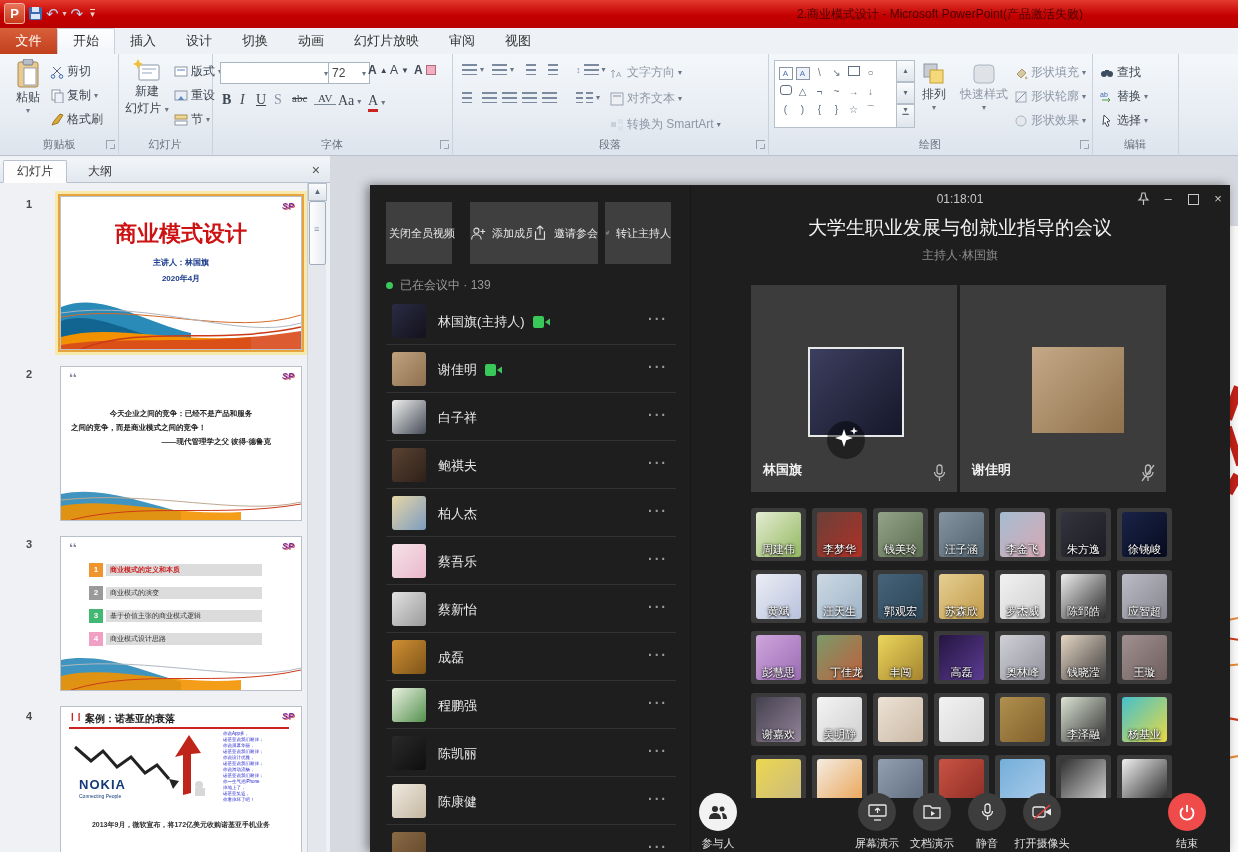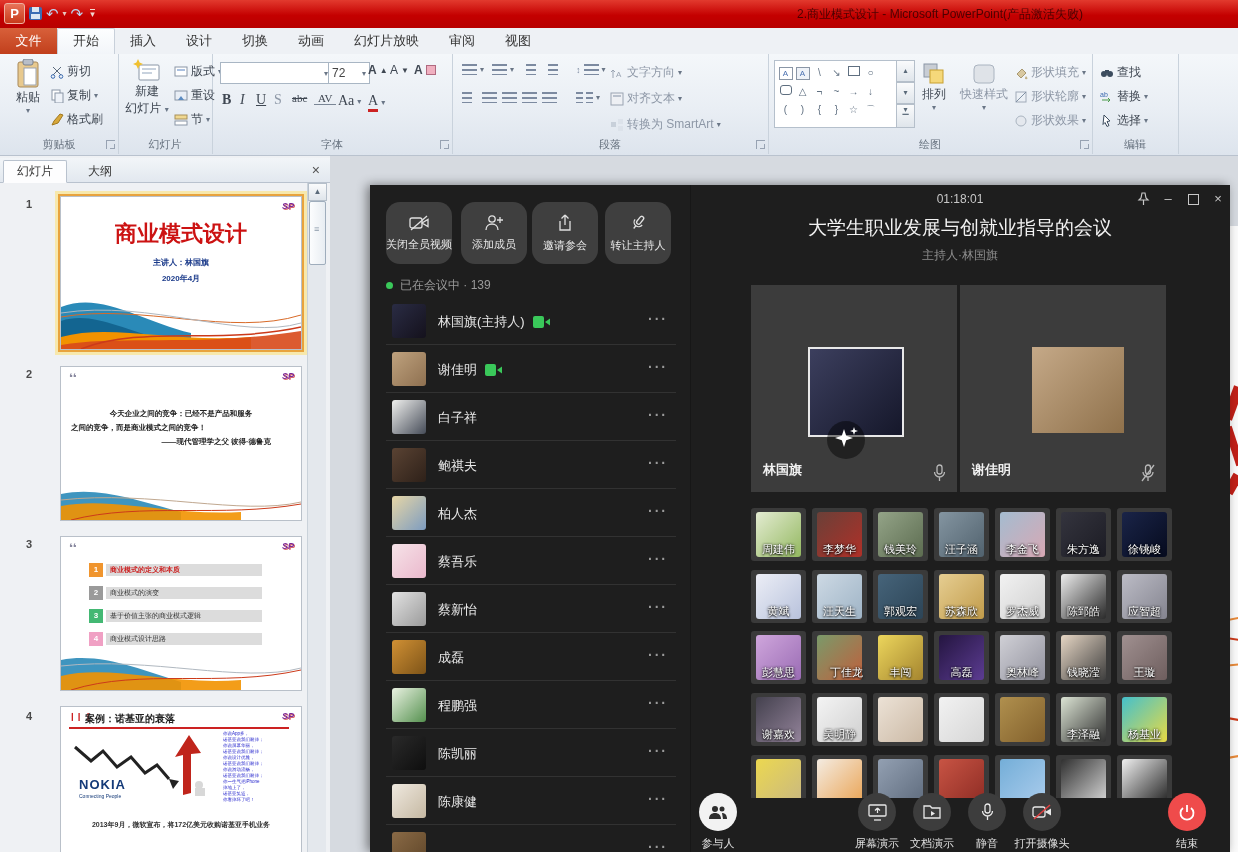--- a/index.html
+++ b/index.html
@@ -91,22 +91,22 @@
   .bluetxt div{font-size:4.5px;color:#2222cc;line-height:6px;white-space:nowrap;}
   .s4cap{position:absolute;left:0;top:113px;width:100%;text-align:center;font-size:7px;font-weight:bold;color:#333;}
   
   #workspace{left:330px;top:156px;width:908px;height:696px;background:#d6dae0;}
   #sliver{position:absolute;right:0;top:70px;width:10px;height:626px;background:#fbfbfb;overflow:hidden;}
   .redbit{position:absolute;background:#c22018;}
   .orbit{position:absolute;height:2px;background:#e88a3a;width:14px;}
   
   #meet{left:370px;top:185px;width:860px;height:667px;background:#1e1e1e;box-shadow:-3px 0 10px rgba(0,0,0,.45);}
   #mleft-sep{position:absolute;left:320px;top:0;width:1px;height:667px;background:#171717;}
-  .actbtn{position:absolute;top:17px;width:66px;height:62px;background:#3f3f3f;border-radius:14px;
-    display:flex;flex-direction:column;align-items:center;justify-content:center;gap:6px;}
+  .actbtn{position:absolute;top:17px;width:66px;height:62px;background:#3f3f3f;border-radius:0;
+    display:flex;align-items:center;justify-content:center;gap:6px;}
   .actbtn span{font-size:11px;color:#e8e8e8;white-space:nowrap;}
   #mstatus{position:absolute;left:16px;top:92px;display:flex;align-items:center;gap:7px;font-size:12px;color:#9a9a9a;}
   .gdot{width:7px;height:7px;border-radius:50%;background:#3ac85a;}
   #plist{position:absolute;left:0;top:112px;width:320px;height:555px;overflow:hidden;}
   .prow{position:relative;height:48px;}
   .prow:after{content:"";position:absolute;left:16px;right:14px;bottom:0;height:1px;background:#323232;}
   .pav{position:absolute;left:22px;top:7px;width:34px;height:34px;border-radius:3px;}
   .pname{position:absolute;left:68px;top:16px;font-size:13px;color:#e8e8e8;display:flex;align-items:center;gap:8px;}
   .pdots{position:absolute;right:22px;top:14px;color:#9a9a9a;font-size:14px;letter-spacing:2px;font-weight:bold;}
   #mtimer{position:absolute;left:320px;top:7px;width:540px;text-align:center;font-size:12px;color:#c8c8c8;}
@@ -556,21 +556,21 @@
     <div id="mleft-sep"></div>
 
     <div class="actbtn" style="left:16px;">
       <svg width="20" height="16" viewBox="0 0 20 16">
         <rect x="1" y="3" width="12" height="10" rx="2" fill="none" stroke="#e0e0e0" stroke-width="1.3"></rect>
         <path d="M13 8l6-3.5v7z" fill="none" stroke="#e0e0e0" stroke-width="1.3"></path>
         <path d="M2 15L18 1" stroke="#e0e0e0" stroke-width="1.3"></path>
         </svg>
       <span>关闭全员视频</span>
     </div>
-    <div class="actbtn" style="left:91px;">
+    <div class="actbtn" style="left:100px;">
       <svg width="20" height="17" viewBox="0 0 20 17">
         <circle cx="8" cy="5" r="3.2" fill="none" stroke="#e0e0e0" stroke-width="1.3"></circle>
         <path d="M2 16c0-4 3-6 6-6s6 2 6 6" fill="none" stroke="#e0e0e0" stroke-width="1.3"></path>
         <path d="M16 3v6M13 6h6" stroke="#e0e0e0" stroke-width="1.3"></path>
         </svg>
       <span>添加成员</span>
     </div>
     <div class="actbtn" style="left:162px;">
       <svg width="18" height="18" viewBox="0 0 18 18">
         <path d="M4 7v9h10V7" fill="none" stroke="#e0e0e0" stroke-width="1.3"></path>

